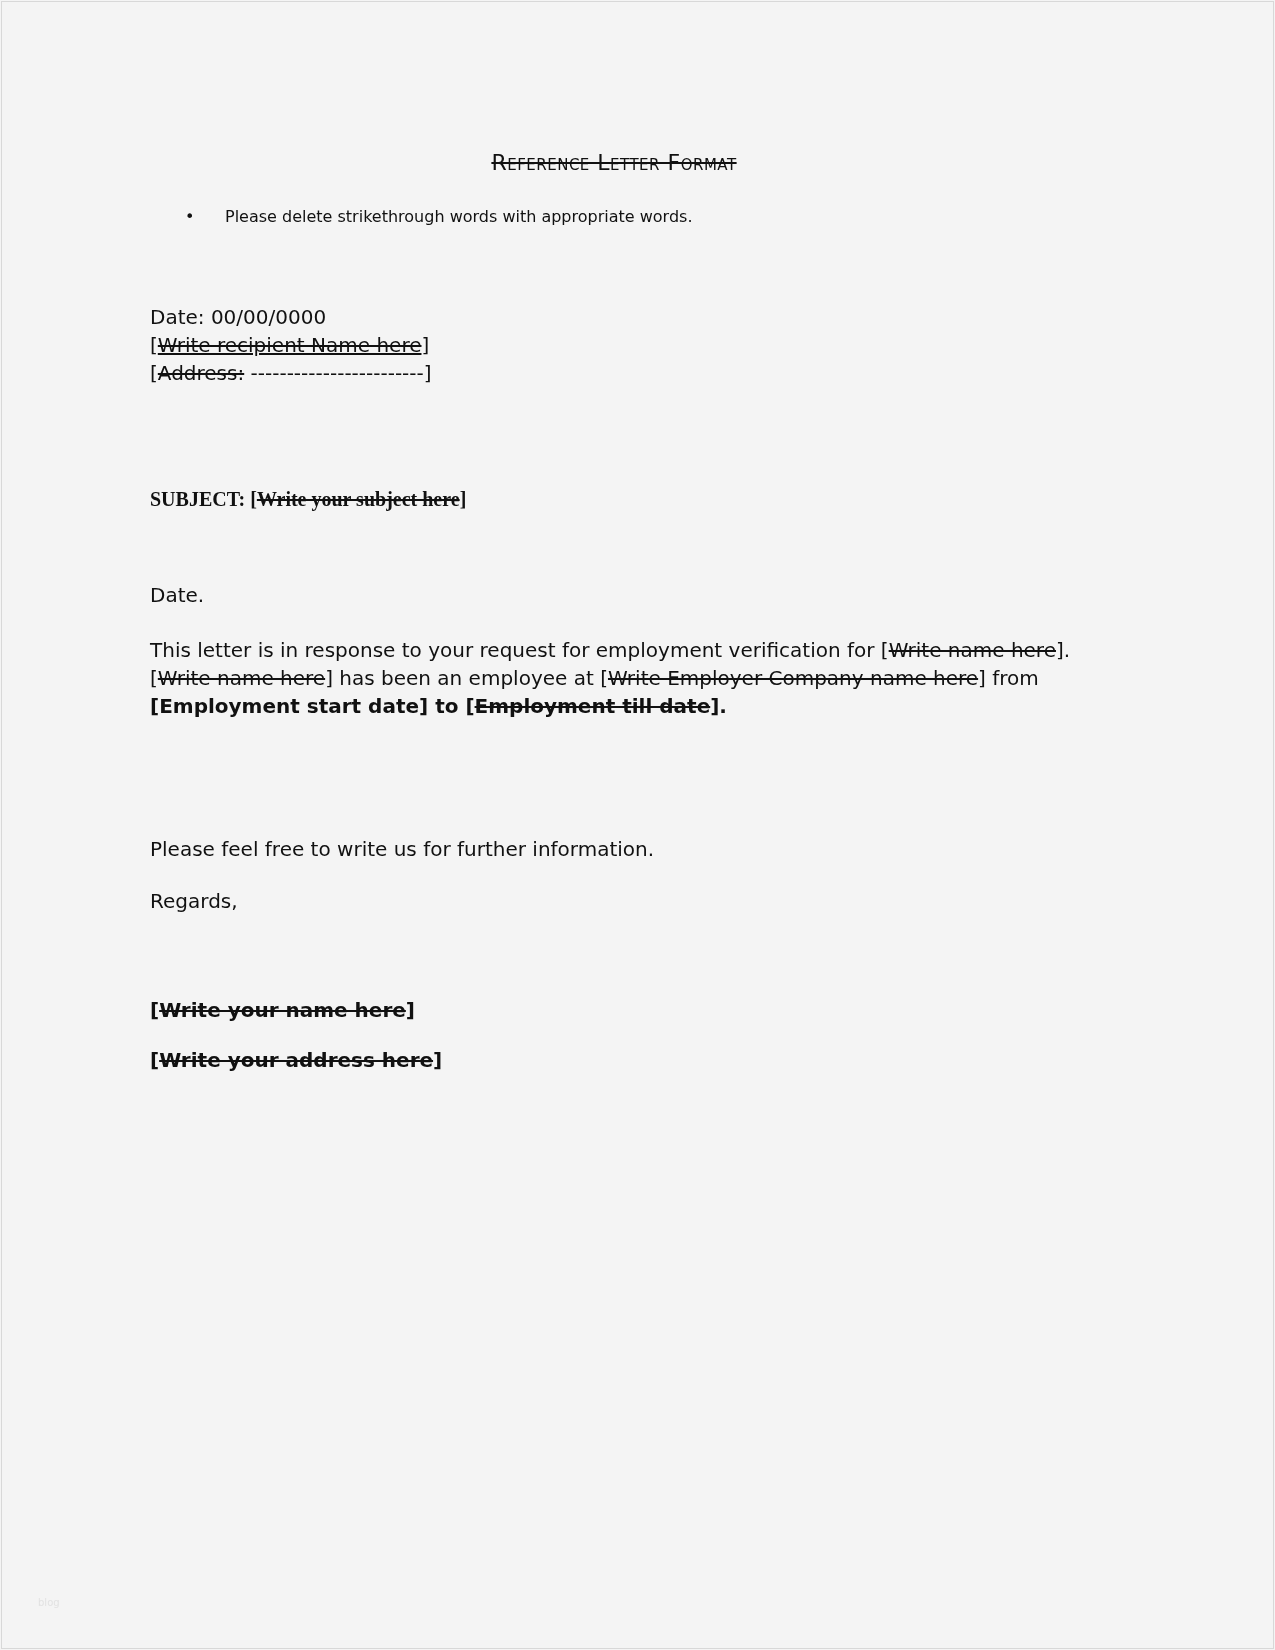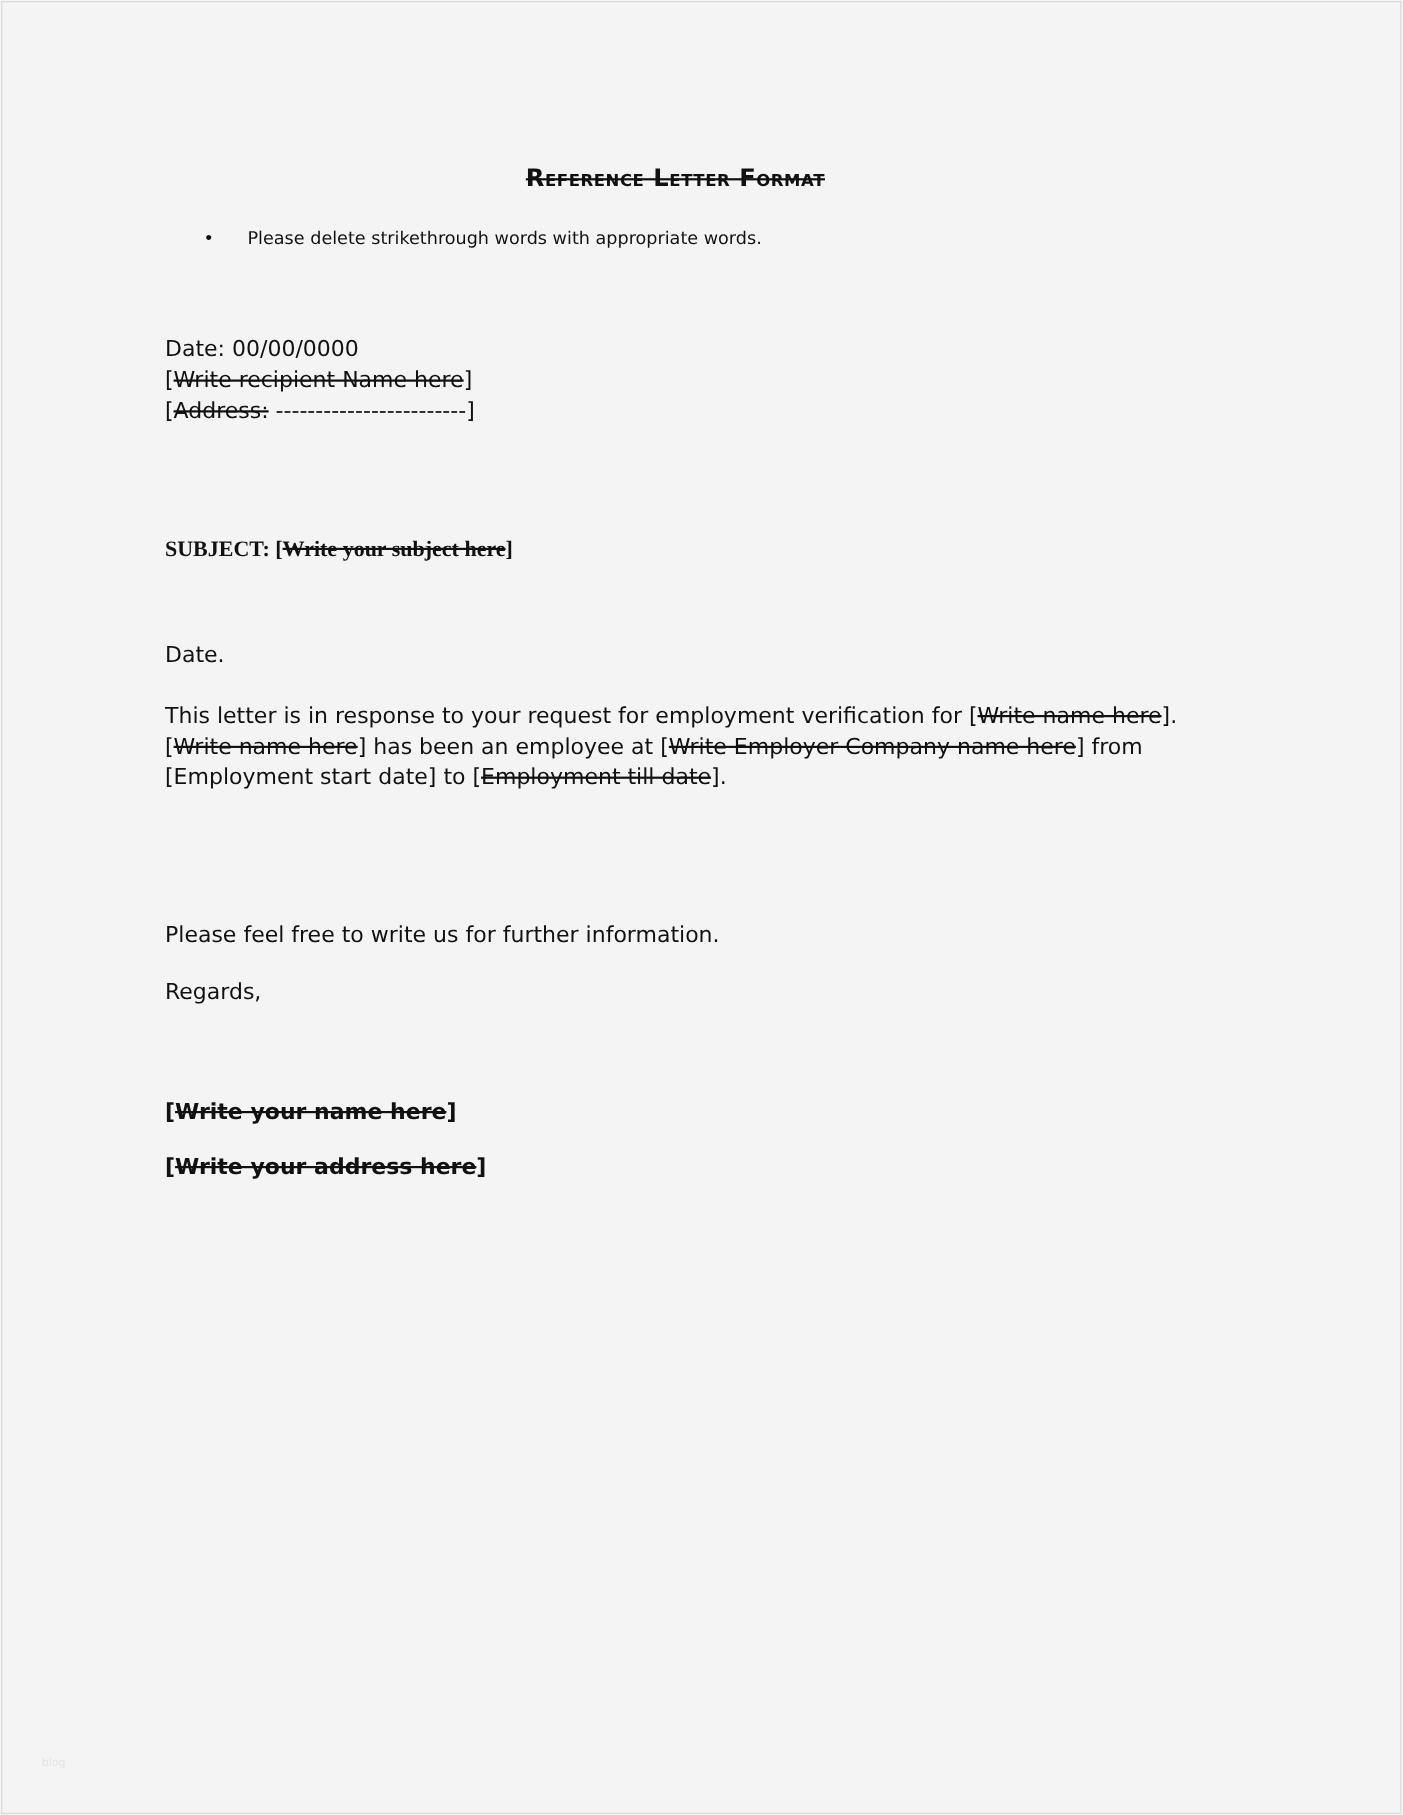--- a/index.html
+++ b/index.html
@@ -12,21 +12,21 @@
     overflow: hidden;
   }
   .page-border {
     position: absolute; left: 1px; top: 1px; right: 1px; bottom: 1px;
     border: 1px solid #d8d8d8;
     box-sizing: border-box;
   }
   .abs { position: absolute; white-space: nowrap; }
   .title {
     left: 0; width: 1228px; top: 150px; text-align: center;
-    font-weight: bold; font-size: 22px; font-variant: small-caps;
+    font-weight: normal; font-size: 22px; font-variant: small-caps;
     letter-spacing: 0.5px;
     text-decoration: line-through; text-decoration-thickness: 2px;
   }
   .bullet-row { left: 185px; top: 207px; font-size: 16px; }
   .bullet-dot { display: inline-block; width: 40px; }
   .t { font-size: 20px; line-height: 28px; }
   .strike { text-decoration: line-through; text-decoration-thickness: 1.5px; }
   .bold { font-weight: bold; }
   .watermark { left: 38px; top: 1597px; font-size: 10px; color: #e2e2e2; }
 </style>
@@ -36,41 +36,41 @@
 <div class="page-border"></div>
 
 <div class="abs title">Reference Letter Format</div>
 
 <div class="abs bullet-row">
   <span class="bullet-dot">•</span><span>Please delete strikethrough words with appropriate words.</span>
 </div>
 
 <div class="abs t" style="left:150px; top:303px;text-align:center;">Date: 00/00/0000</div>
 
-<div class="abs t" style="left:150px; top:331px;">
+<div class="abs t" style="left:150px; top:331px;text-decoration:underline;">
   <span>[</span><span class="strike">Write recipient Name here</span><span>]</span>
 </div>
 
 <div class="abs t" style="left:150px; top:359px;">
   <span>[</span><span class="strike">Address:</span><span> ------------------------</span><span>]</span>
 </div>
 
 <div class="abs t bold" style="left:150px; top:485px;font-family:Liberation Serif, serif;">
   <span>SUBJECT: [</span><span class="strike">Write your subject here</span><span>]</span>
 </div>
 
 <div class="abs t" style="left:150px; top:581px;">Date.</div>
 
 <div class="abs t" style="left:150px; top:636px;">
   <span>This letter is in response to your request for employment verification for [</span><span class="strike">Write name here</span><span>].</span>
 </div>
 <div class="abs t" style="left:150px; top:664px;">
   <span>[</span><span class="strike">Write name here</span><span>] has been an employee at [</span><span class="strike">Write Employer Company name here</span><span>] from</span>
 </div>
-<div class="abs t" style="left:150px; top:692px;">
+<div class="abs t" style="left:150px; top:692px;font-weight:bold;">
   <span>[Employment start date] to [</span><span class="strike">Employment till date</span><span>].</span>
 </div>
 
 <div class="abs t" style="left:150px; top:787px;margin-top:48px;">Please feel free to write us for further information.</div>
 
 <div class="abs t" style="left:150px; top:887px;text-align:right;">Regards,</div>
 
 <div class="abs t bold" style="left:150px; top:996px;">
   <span>[</span><span class="strike">Write your name here</span><span>]</span>
 </div>

